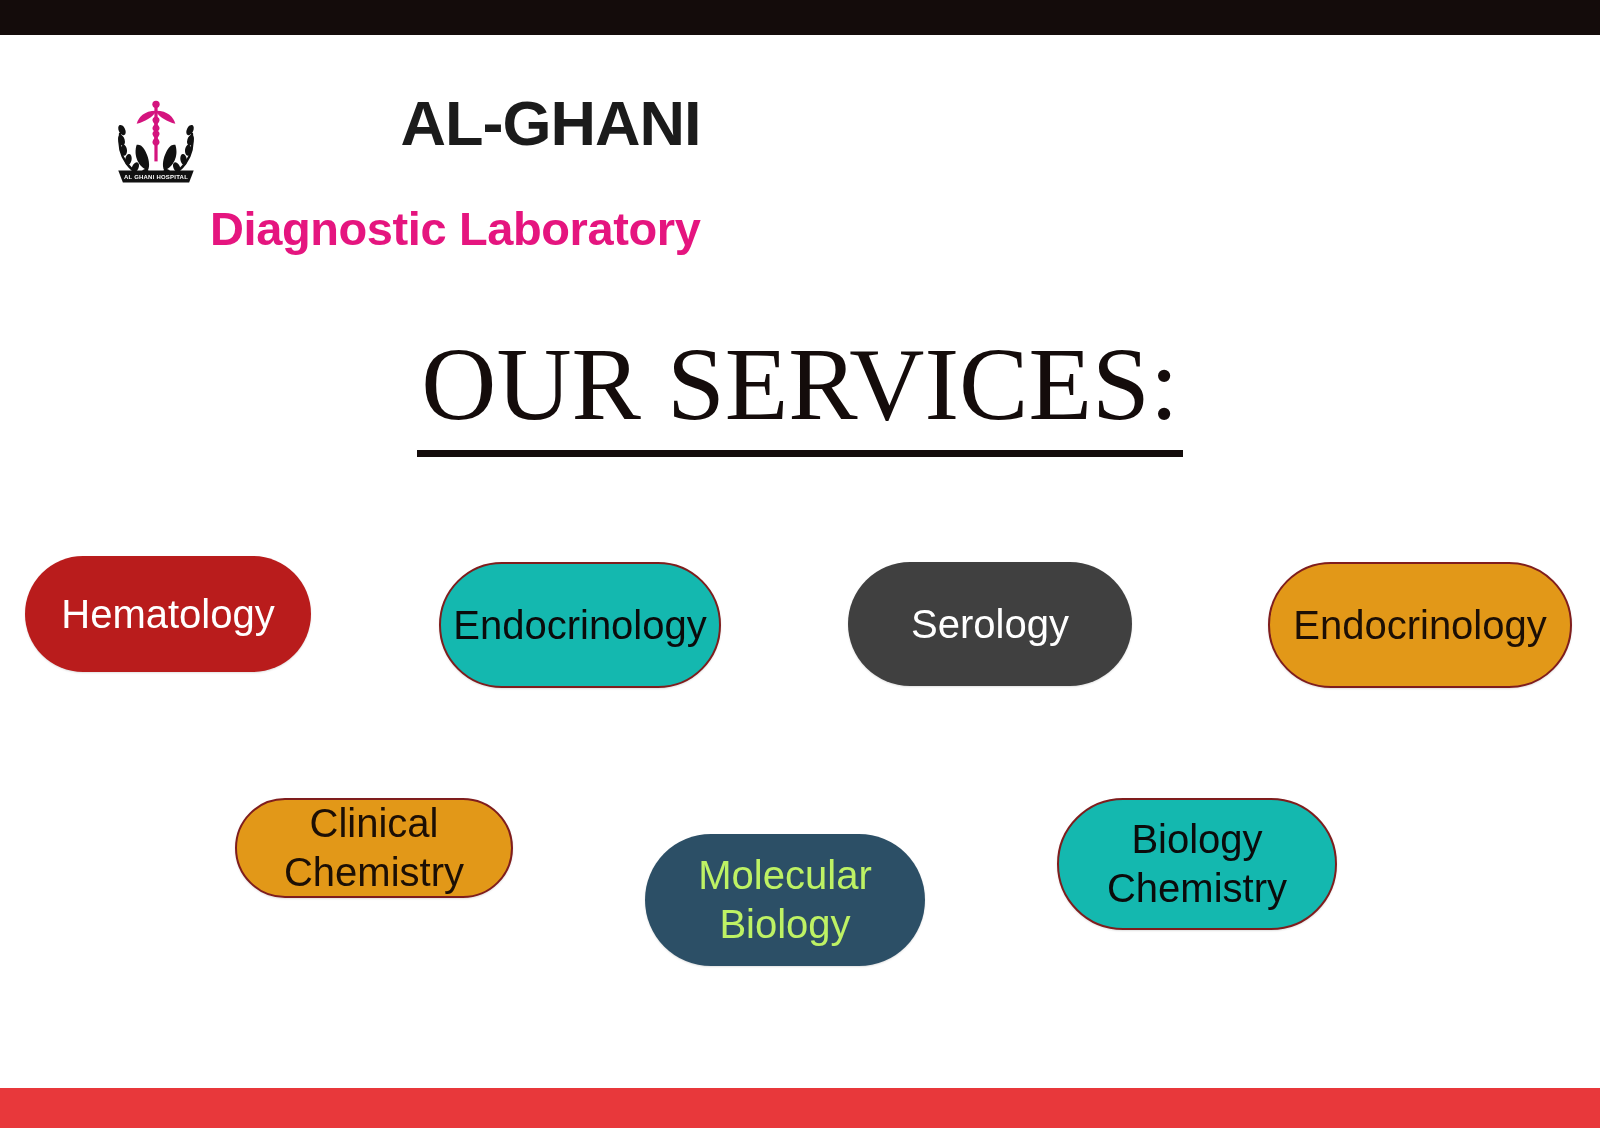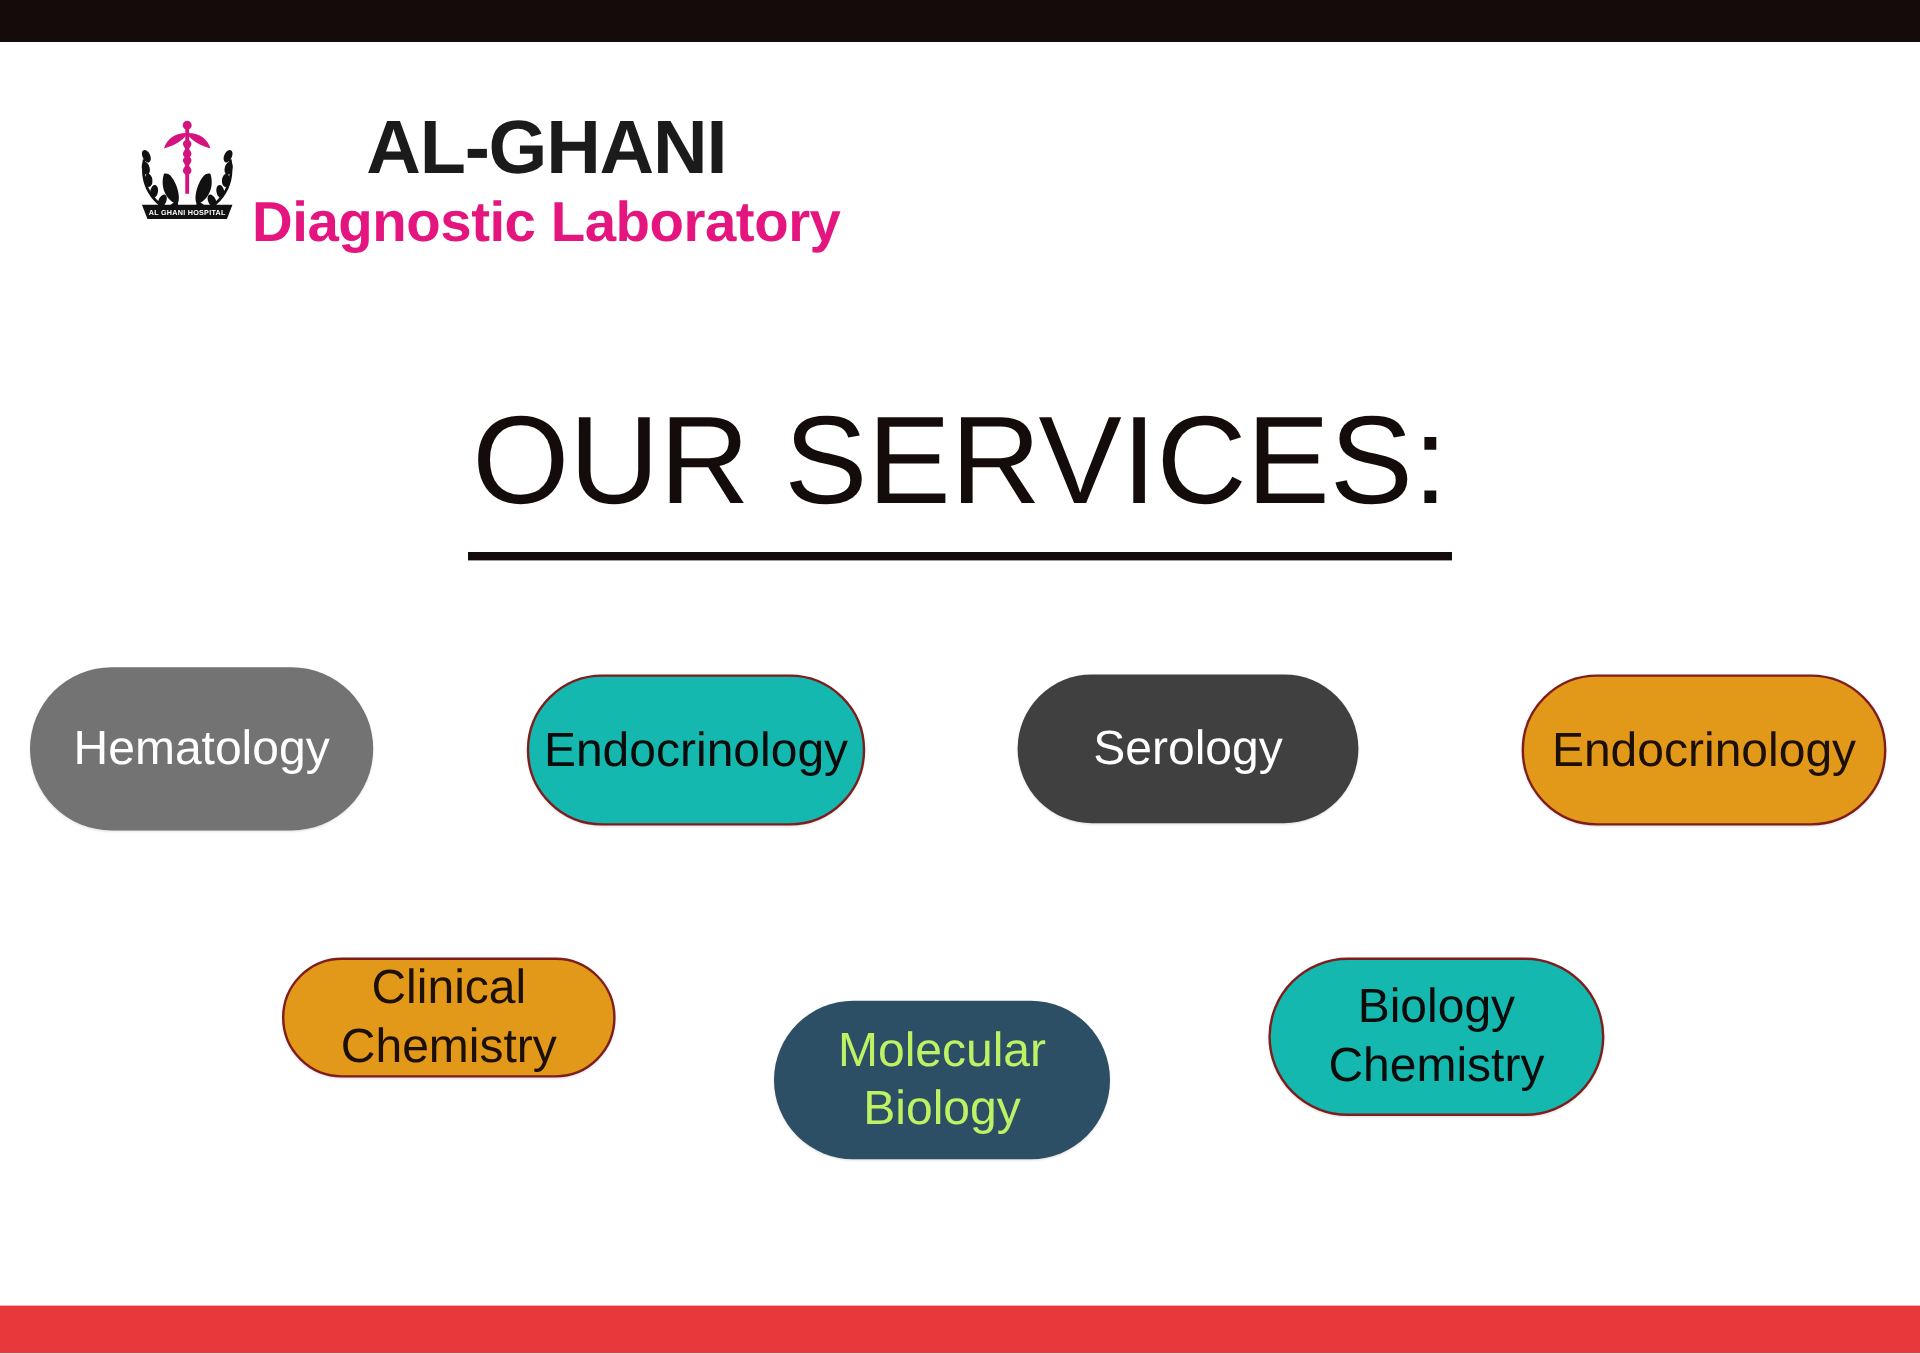--- a/index.html
+++ b/index.html
@@ -56,21 +56,22 @@
   .logo-emblem {
     width: 92px;
     height: 92px;
     flex: 0 0 auto;
     margin-top: 2px;
   }
   .logo-words {
     margin-left: 8px;
     display: flex;
     flex-direction: column;
-    align-items: center;
+    align-items: flex-end;
+    gap: 44px;
   }
   .logo-name {
     font-family: "Liberation Sans", sans-serif;
     font-size: 63px;
     font-weight: bold;
     line-height: 0.92;
     letter-spacing: -1px;
     color: #1b1b1b;
     white-space: nowrap;
   }
@@ -88,27 +89,27 @@
   
   .title-wrap {
     position: absolute;
     left: 0;
     top: 330px;
     width: 1600px;
     text-align: center;
   }
   .title {
     display: inline-block;
-    font-family: Liberation Sans, sans-serif;
+    font-family: Liberation Serif, serif;
     font-size: 104px;
     font-weight: normal;
     line-height: 1.04;
     color: #140c0b;
     letter-spacing: 0px;
-    padding: 0 4px 22px 4px;
+    padding: 0 4px 12px 4px;
     border-bottom: 7px solid #140c0b;
   }
 
   
   .pill {
     position: absolute;
     box-sizing: border-box;
     display: flex;
     align-items: center;
     justify-content: center;
@@ -179,21 +180,21 @@
       </div>
 
     </div>
   </div>
 
   <div class="title-wrap">
     <span class="title" style="color: rgb(20, 12, 11); border-bottom-color: rgb(20, 12, 11);">OUR SERVICES:</span>
   </div>
 
   <div>
-    <div class="pill soft" style="left: 25px; top: 556px; width: 286px; height: 136px; background: #737373; color: rgb(255, 255, 255);">Hematology</div>
+    <div class="pill soft" style="left: 25px; top: 556px; width: 286px; height: 116px; background: #b91c1c; color: rgb(255, 255, 255);">Hematology</div>
     <div class="pill soft outlined" style="left: 439px; top: 562px; width: 282px; height: 126px; background: rgb(20, 184, 175); color: rgb(11, 11, 11);">Endocrinology</div>
     <div class="pill soft" style="left: 848px; top: 562px; width: 284px; height: 124px; background: #404040; color: rgb(255, 255, 255);">Serology</div>
     <div class="pill soft outlined" style="left: 1268px; top: 562px; width: 304px; height: 126px; background: rgb(226, 152, 24); color: rgb(28, 15, 5);">Endocrinology</div>
   </div>
 
   <div>
     <div class="pill soft outlined" style="left: 235px; top: 798px; width: 278px; height: 100px; background: rgb(226, 152, 24); color: rgb(28, 15, 5);">Clinical
 Chemistry</div>
     <div class="pill soft" style="left: 645px; top: 834px; width: 280px; height: 132px; background: rgb(44, 79, 102); color: #bef264;">Molecular
 Biology</div>

